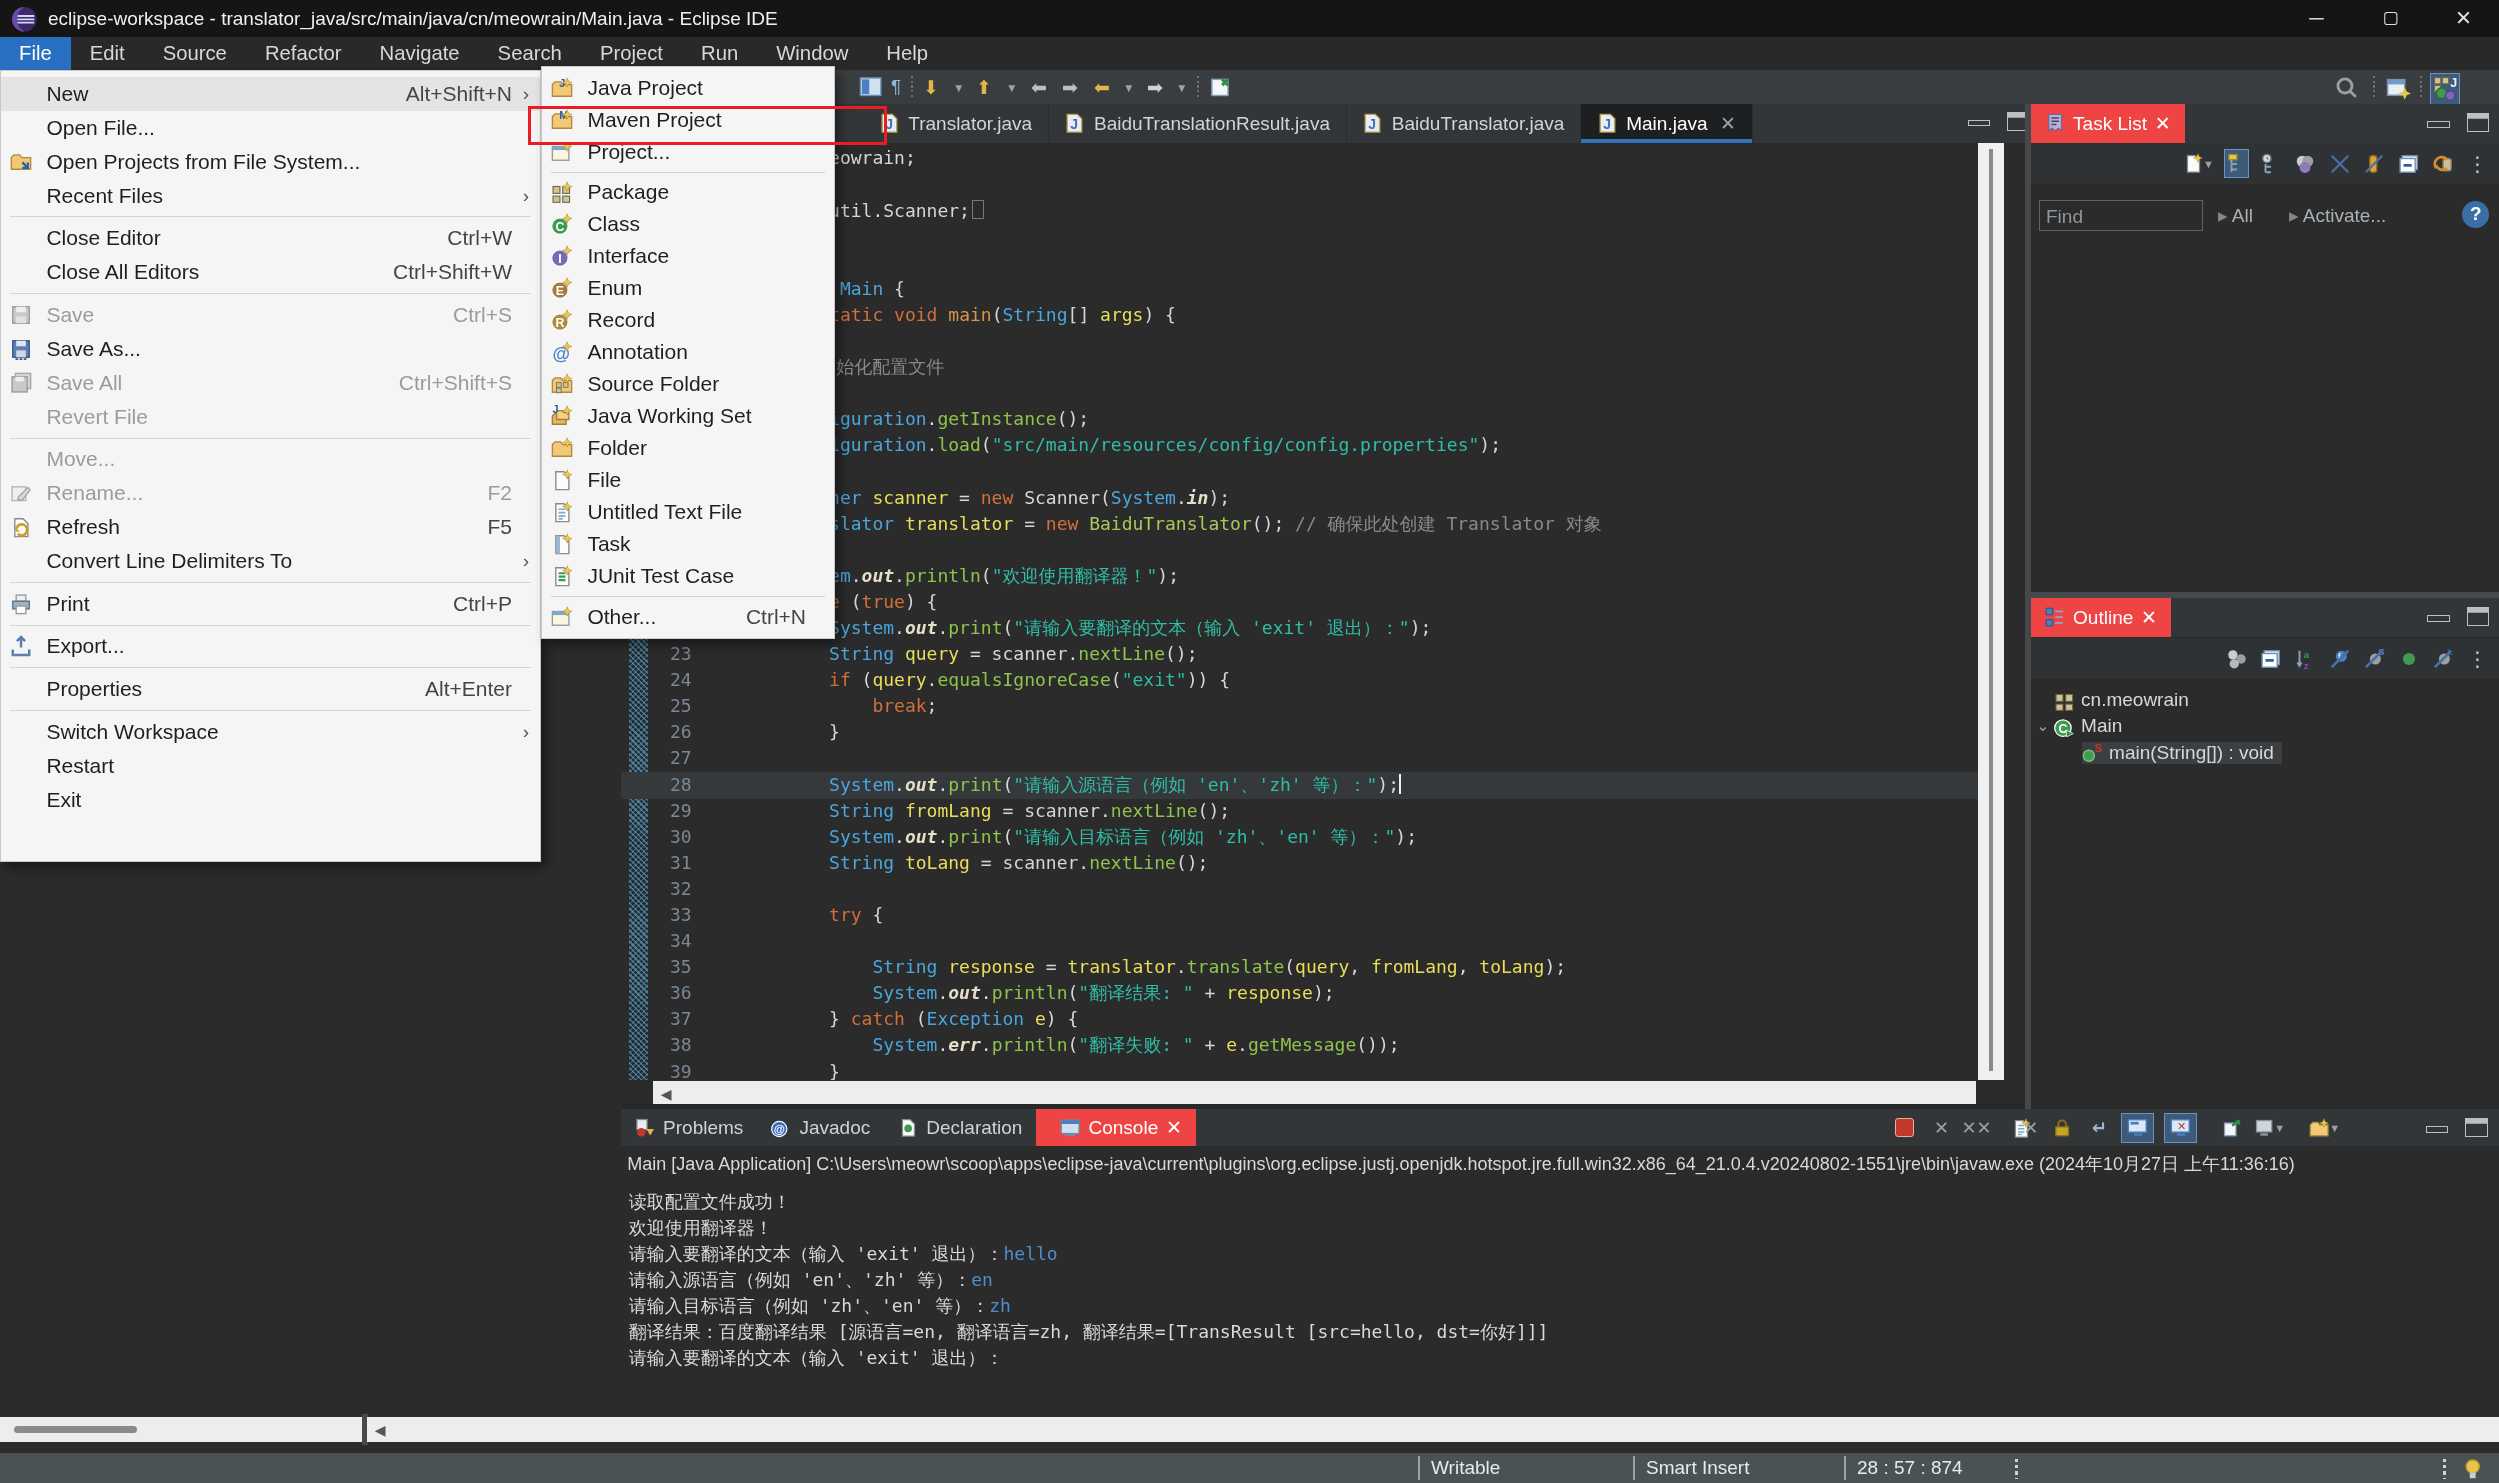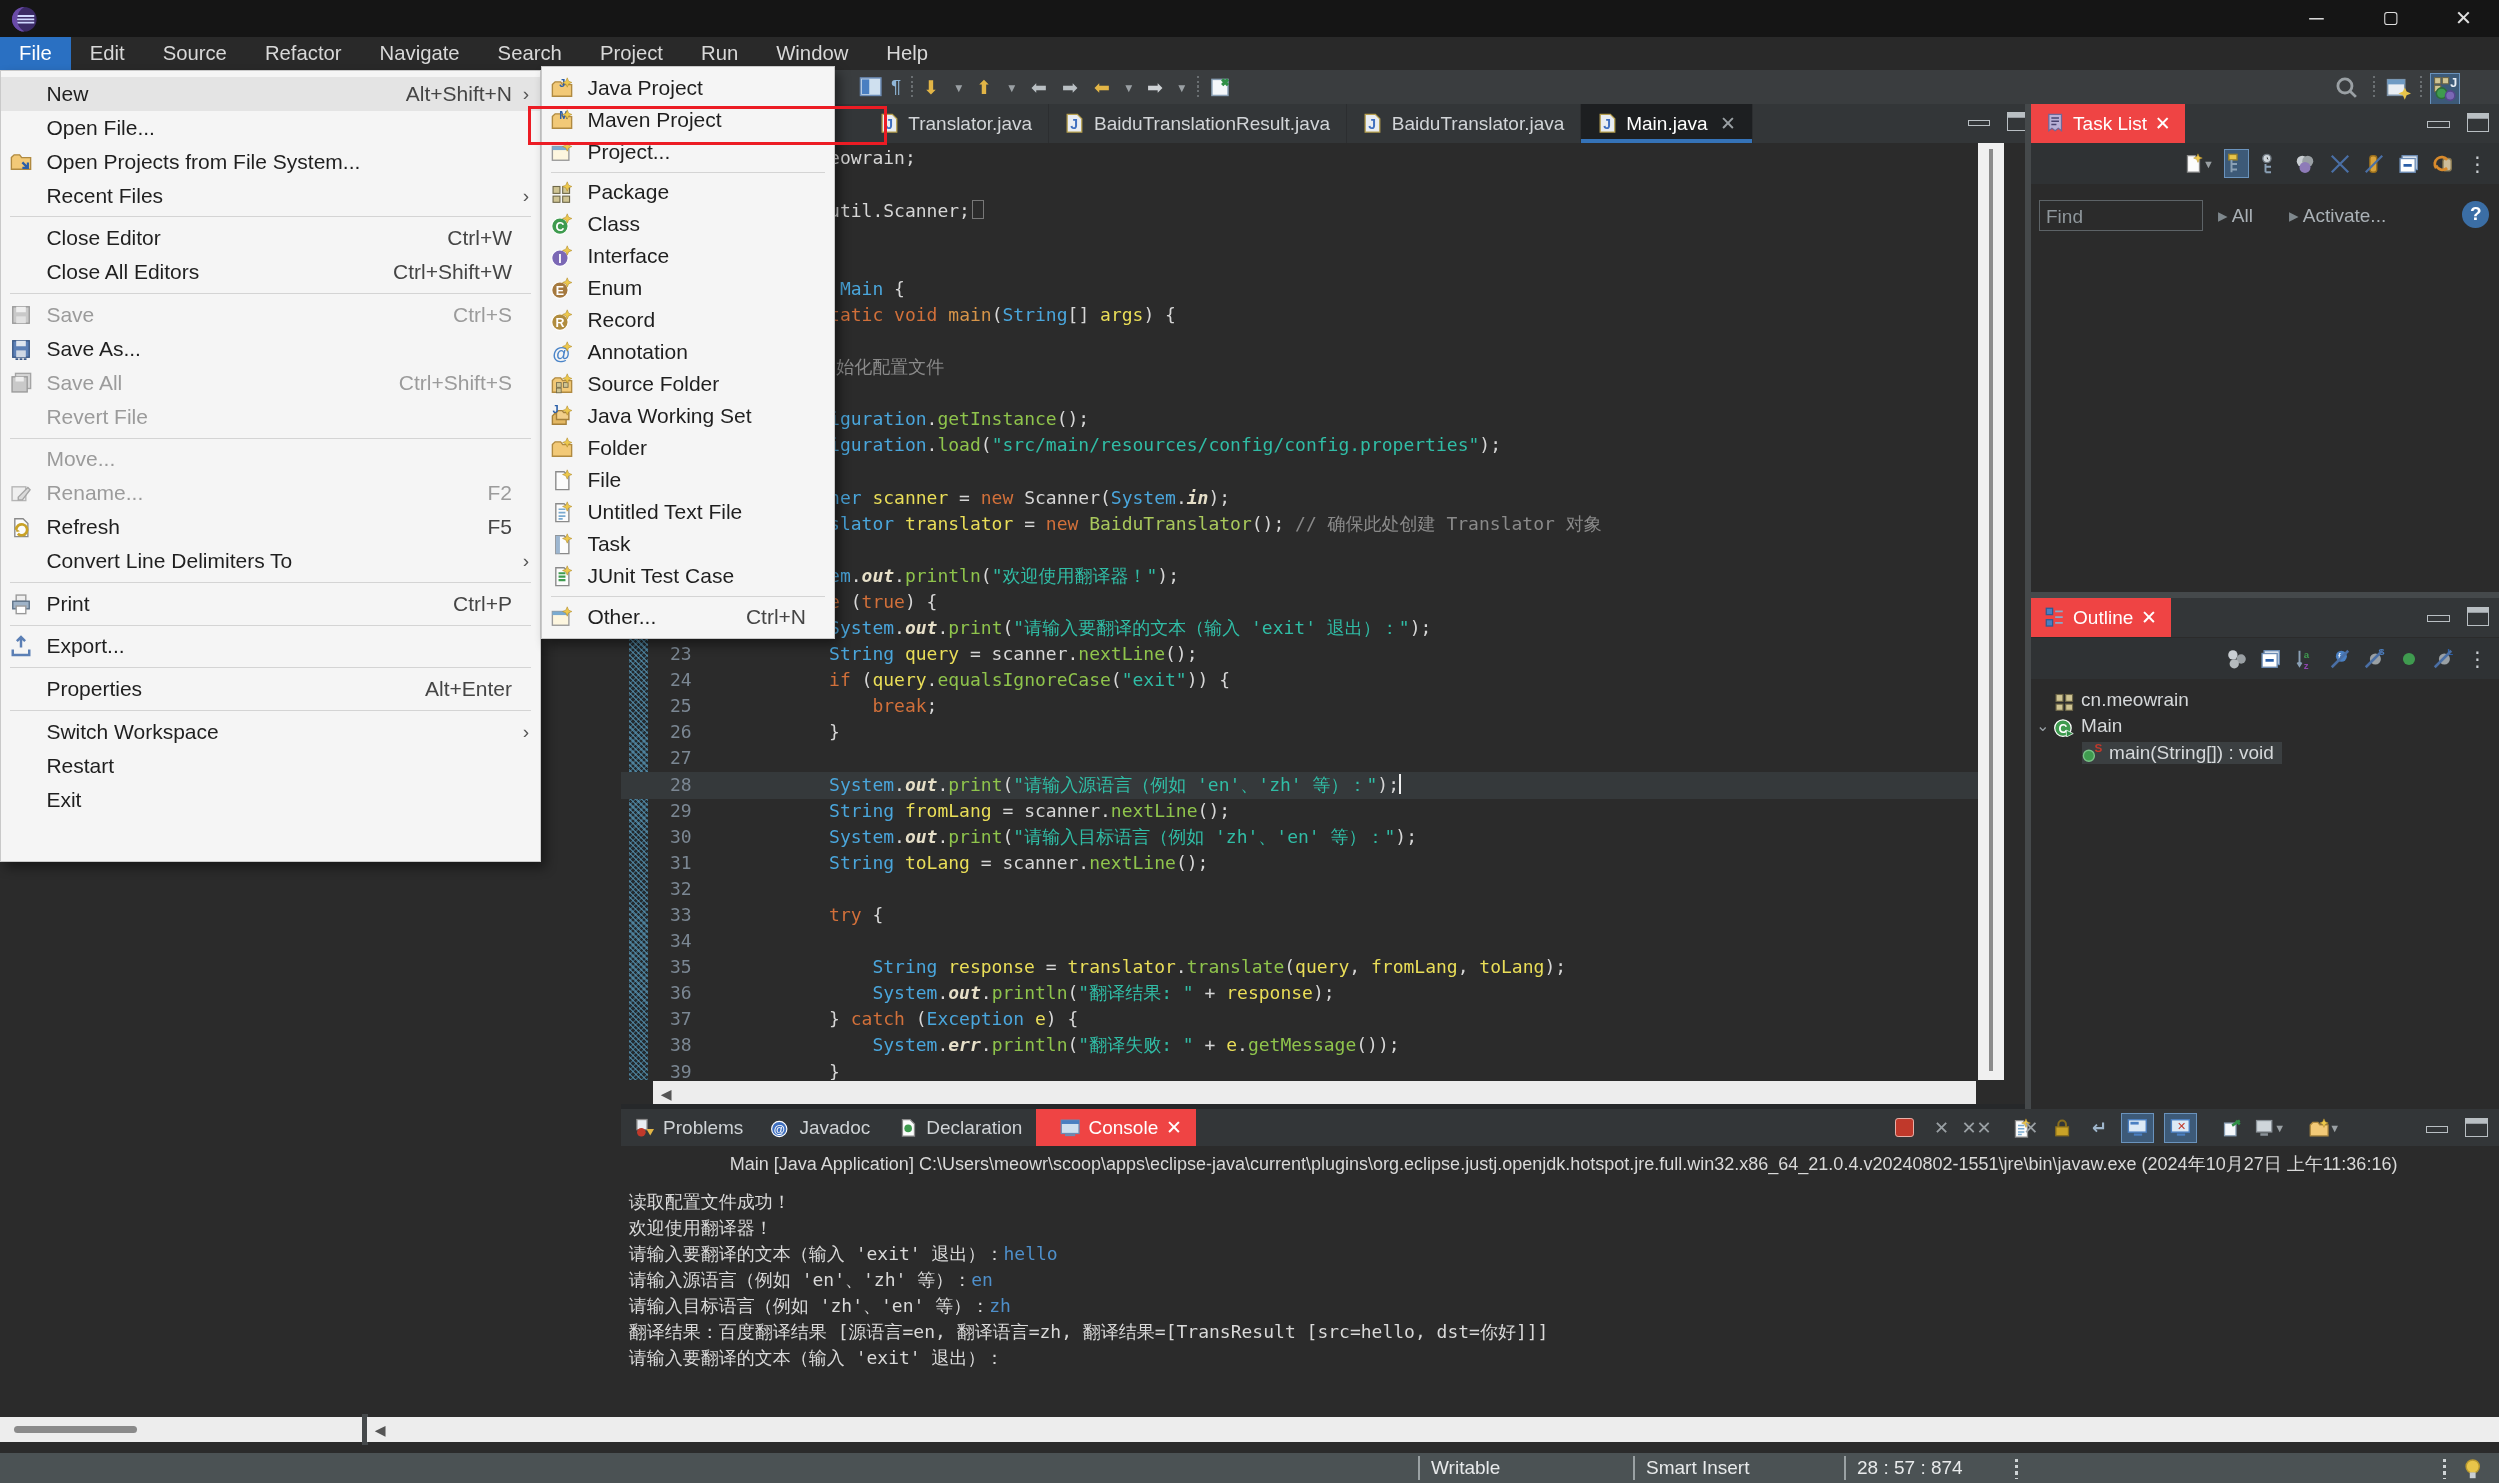--- a/index.html
+++ b/index.html
@@ -46,21 +46,21 @@
   .var{color:#eade58}.pln{color:#d6d6d6}.cls2{color:#a9c85c}.decl{color:#d79549}
   .caret{display:inline-block;width:2.3px;height:20.3px;background:#efefef;vertical-align:-3.1px;}
   .wsbox{display:inline-block;width:10.2px;height:17px;border:0.8px solid #777;vertical-align:-1.6px;margin-left:2.3px;}
   #ed-vscroll{left:1978px;top:143px;width:26.6px;height:937px;background:#f0f0f0;}
   #ed-vthumb{position:absolute;left:11px;top:6.2px;width:3.9px;height:922px;background:#8b8b8b;}
   #ed-hscroll{left:653px;top:1081px;width:1323px;height:22.7px;background:#ededed;}
   .harrow{position:absolute;left:7.8px;top:4.7px;font-size:14px;color:#555;}
   
   #con-tabs{left:621px;top:1109px;width:1879px;height:37px;background:#333638;}
   #con-title{left:621px;top:1147px;width:1879px;height:34px;background:#2b2b2b;border-bottom:1.6px solid #e8e8e8;color:#d9d9d9;
-    font-size:18px;line-height:34px;white-space:nowrap;overflow:hidden;text-align:center;}
+    font-size:18px;line-height:34px;white-space:nowrap;overflow:hidden;}
   #con-text{left:621px;top:1181px;width:1879px;height:234px;background:#2b2b2b;padding:7.8px 0 0 7.8px;box-sizing:border-box;}
   .conline{font-family:"DejaVu Sans Mono",monospace;font-size:18px;line-height:26px;white-space:pre;}
   .w{color:#d9d9d9}.in{color:#4e8fca}
   #con-hscroll{left:367px;top:1417px;width:2133px;height:25px;background:#ededed;}
   #left-hscroll{left:0;top:1417px;width:362px;height:25px;background:#ededed;}
   #left-hthumb{position:absolute;left:14px;top:8.6px;width:123px;height:7.8px;background:#8a8a8a;border-radius:3.9px;}
   .ctb{position:absolute;top:4.7px;height:28px;display:flex;align-items:center;justify-content:center;color:#c9ced2;font-size:18px;}
   .ctb.activebox{background:#3d5a78;outline:1.6px solid #6a93bd;}
   
   #rightcol{left:2031px;top:104px;width:469px;height:1005px;background:#2b2b2b;}
@@ -107,20 +107,21 @@
 <div id="app">
 
   <div class="abs" id="titlebar">
     <span class="abs" style="left:11px;top:5.5px;">
       <svg width="26.6" height="26.6" viewBox="0 0 16 16">
           <circle cx="8" cy="8" r="7.4" fill="#3b2a66"></circle>
           <path d="M2 6h12M2 8h12M2 10h12" stroke="#cfd6ff" stroke-width="1.1"></path>
           <path d="M8 .6a7.4 7.4 0 0 0 0 14.8A8.5 8.5 0 0 1 8 .6z" fill="#6a4ba8"></path>
         </svg>
     </span>
+    <span class="title">eclipse-workspace - translator_java/src/main/java/cn/meowrain/Main.java - Eclipse IDE</span>
     <div class="winbtn" style="right:147px;">─</div>
     <div class="winbtn" style="right:73px;font-size:17px;">▢</div>
     <div class="winbtn" style="right:0;">✕</div>
   </div>
 
   <div class="abs" id="menubar">
       <div class="mb-item active">File</div>
       <div class="mb-item">Edit</div>
       <div class="mb-item">Source</div>
       <div class="mb-item">Refactor</div>

